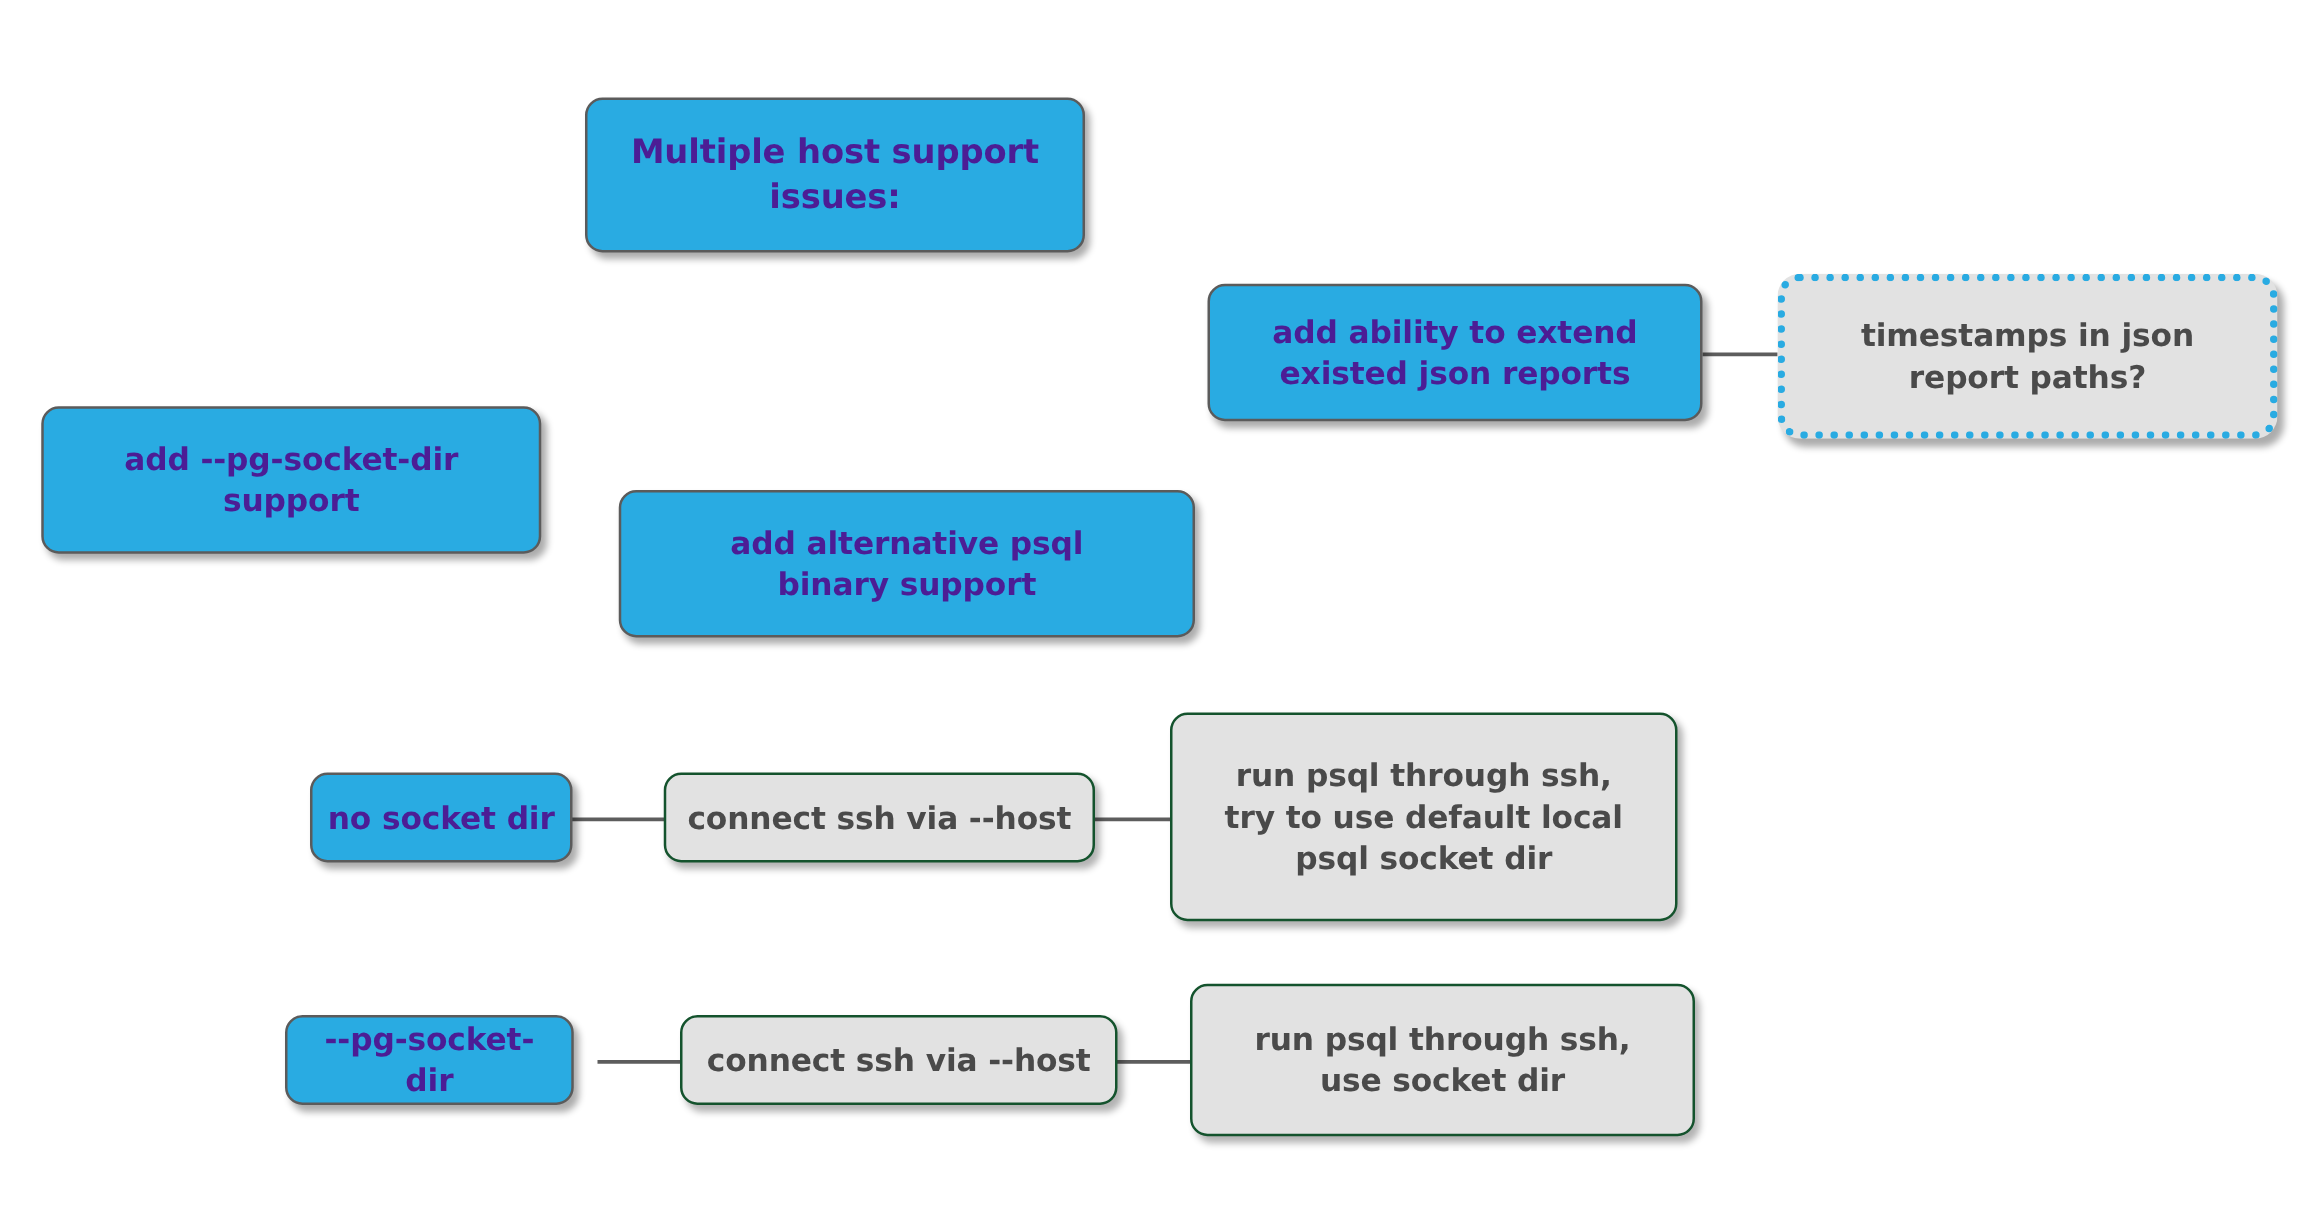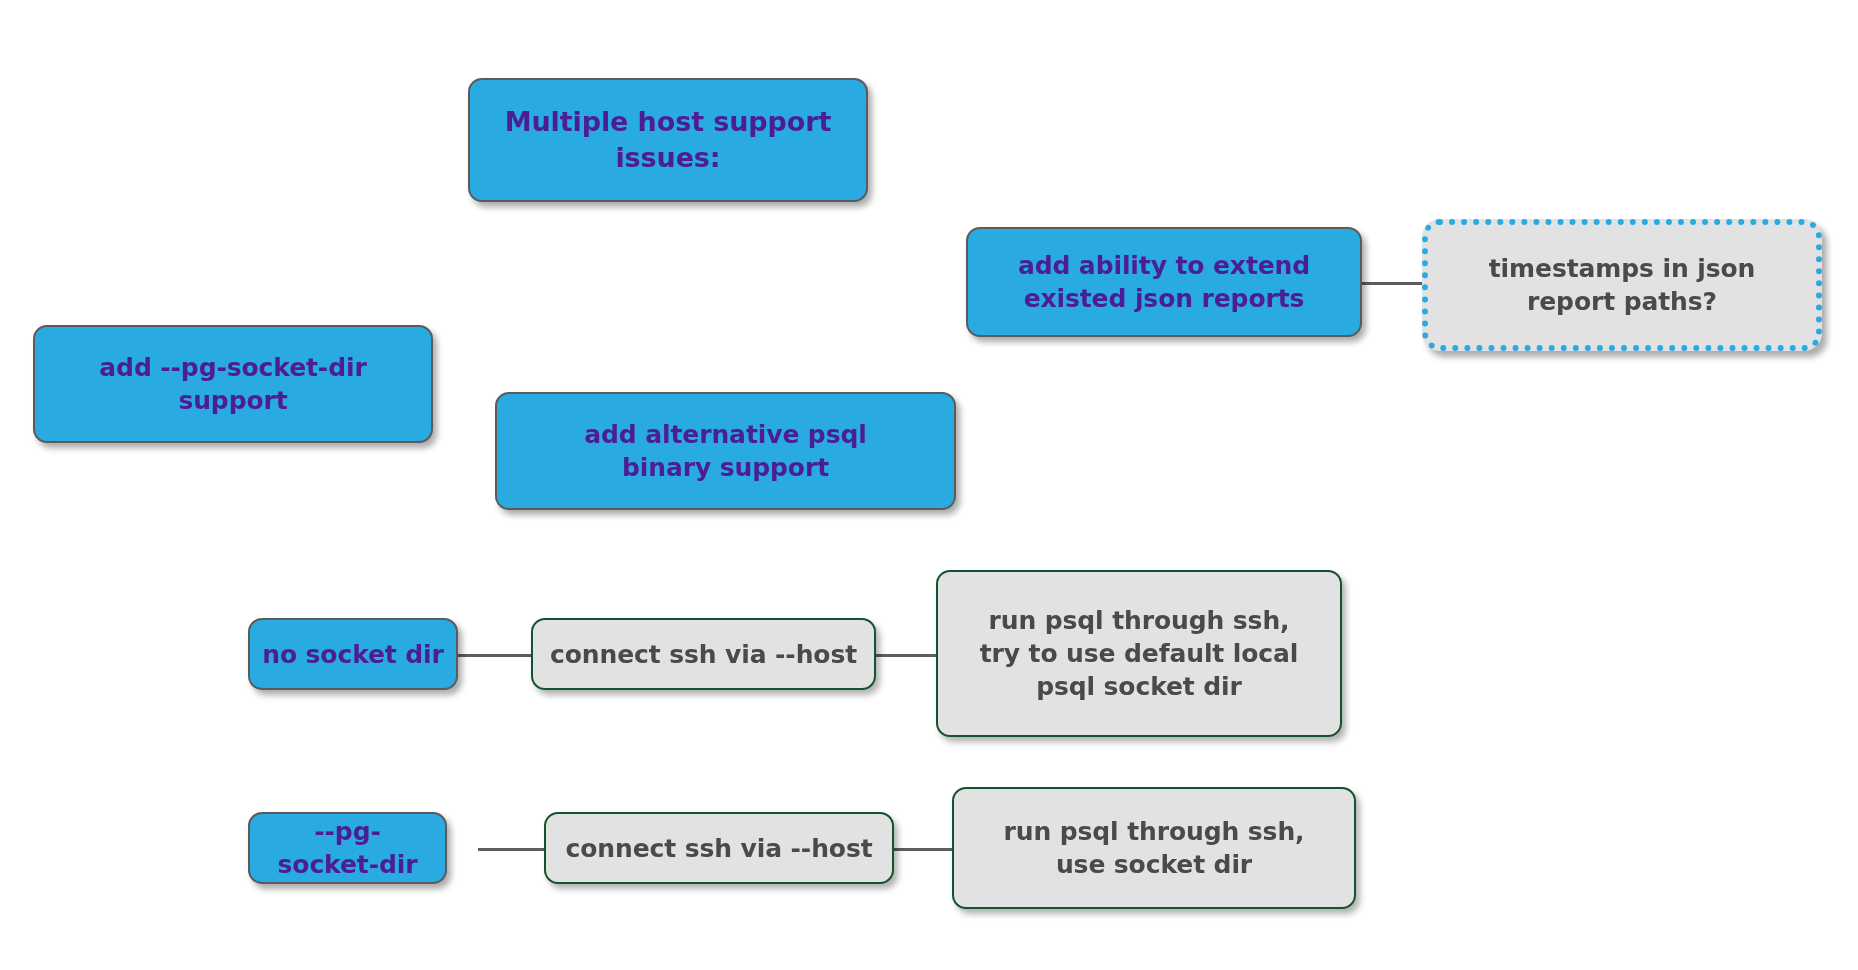--- a/index.html
+++ b/index.html
@@ -85,20 +85,20 @@
 binary support</div>
 
   <div class="node blue" style="left:248px; top:618px; width:210px; height:72px; font-size:25px; padding:0 12px;">no socket dir</div>
 
   <div class="node grey" style="left:531px; top:618px; width:345px; height:72px; font-size:25px; padding:0 16px;">connect ssh via --host</div>
 
   <div class="node grey" style="left:936px; top:570px; width:406px; height:167px; font-size:25px; padding:0 20px;">run psql through ssh,
 try to use default local
 psql socket dir</div>
 
-  <div class="node blue" style="left:248px; top:812px; width:199px; height:72px; font-size:25px; padding:0 16px;">--pg-socket-dir</div>
+  <div class="node blue" style="left:228px; top:812px; width:231px; height:72px; font-size:25px; padding:0 16px;">--pg-socket-dir</div>
 
   <div class="node grey" style="left:544px; top:812px; width:350px; height:72px; font-size:25px; padding:0 16px;">connect ssh via --host</div>
 
   <div class="node grey" style="left:952px; top:787px; width:404px; height:122px; font-size:25px; padding:0 20px;">run psql through ssh,
 use socket dir</div>
 
 </div>
 
 </body></html>

